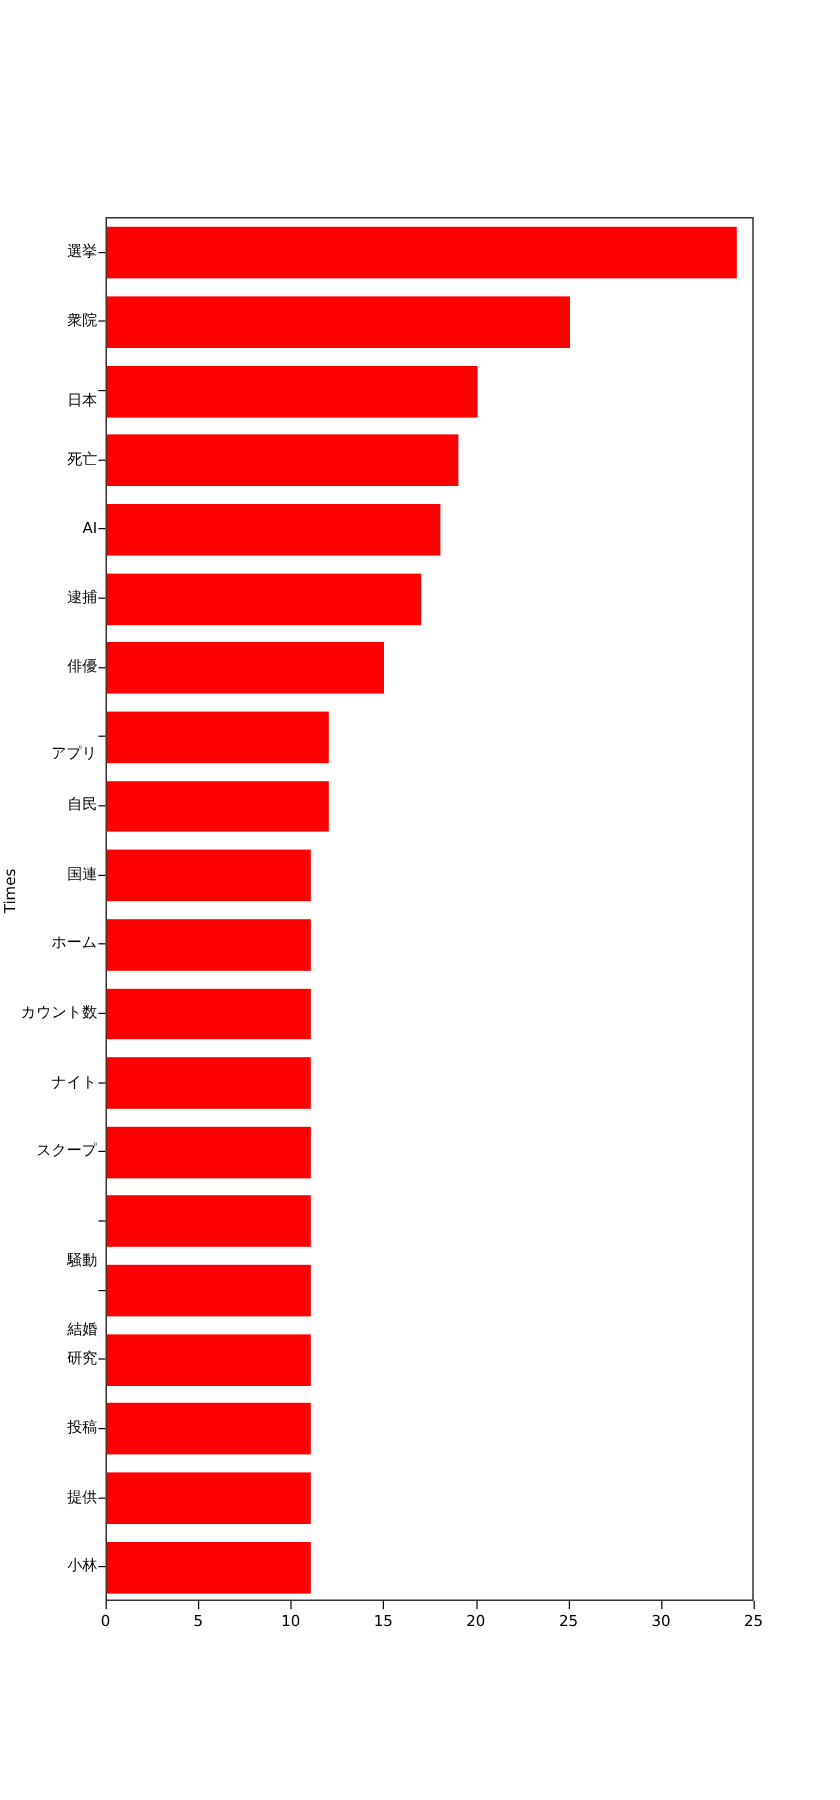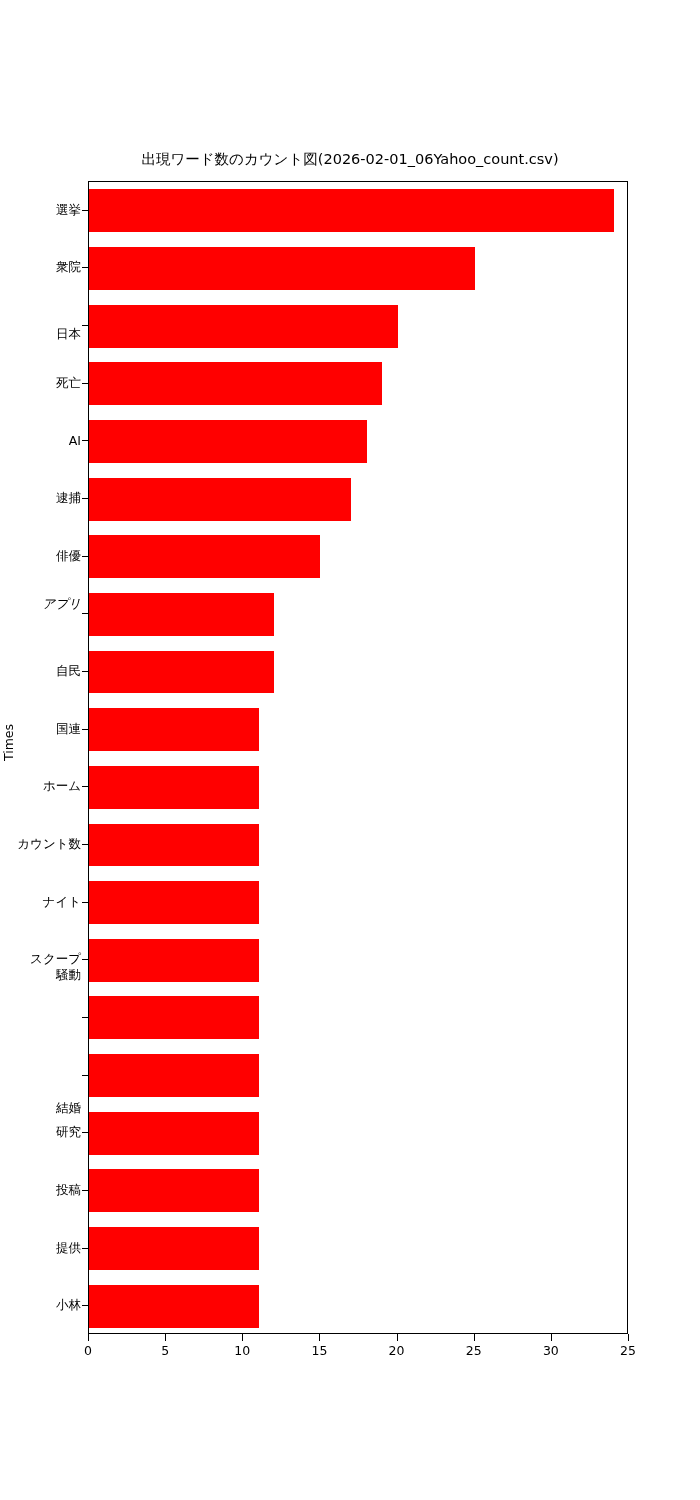--- a/index.html
+++ b/index.html
@@ -134,54 +134,53 @@
     font-size: 12.5px;
     color: #000000;
     white-space: nowrap;
   }
 </style>
 </head>
 <body>
 
 <div id="figure">
 
-  <div id="chart-title">出現ワード数のカウント図(2026-02-01_06Yahoo_count.csv)</div>
 
   <div id="y-axis-label">Times</div>
 
   <div id="y-tick-labels">
       <div class="y-tick-label" style="top: 28.825px;">選挙</div>
       <div class="y-tick-mark" style="top: 28.825px;"></div>
       <div class="y-tick-label" style="top: 86.475px;">衆院</div>
       <div class="y-tick-mark" style="top: 86.475px;"></div>
       <div class="y-tick-label" style="top: 153px;">日本</div>
       <div class="y-tick-mark" style="top: 144.125px;"></div>
       <div class="y-tick-label" style="top: 201.775px;">死亡</div>
       <div class="y-tick-mark" style="top: 201.775px;"></div>
       <div class="y-tick-label" style="top: 259.425px;">AI</div>
       <div class="y-tick-mark" style="top: 259.425px;"></div>
       <div class="y-tick-label" style="top: 317.075px;">逮捕</div>
       <div class="y-tick-mark" style="top: 317.075px;"></div>
       <div class="y-tick-label" style="top: 374.725px; text-align: center;">俳優</div>
       <div class="y-tick-mark" style="top: 374.725px;"></div>
-      <div class="y-tick-label" style="top: 423px; font-style: italic;">アプリ</div>
+      <div class="y-tick-label" style="top: 447px;">アプリ</div>
       <div class="y-tick-mark" style="top: 432.375px;"></div>
       <div class="y-tick-label" style="top: 490.025px;">自民</div>
       <div class="y-tick-mark" style="top: 490.025px;"></div>
       <div class="y-tick-label" style="top: 547.675px;">国連</div>
       <div class="y-tick-mark" style="top: 547.675px;"></div>
       <div class="y-tick-label" style="top: 605.325px;">ホーム</div>
       <div class="y-tick-mark" style="top: 605.325px;"></div>
       <div class="y-tick-label" style="top: 662.975px;">カウント数</div>
       <div class="y-tick-mark" style="top: 662.975px;"></div>
       <div class="y-tick-label" style="top: 720.625px;">ナイト</div>
       <div class="y-tick-mark" style="top: 720.625px;"></div>
       <div class="y-tick-label" style="top: 778.275px;">スクープ</div>
       <div class="y-tick-mark" style="top: 778.275px;"></div>
-      <div class="y-tick-label" style="top: 794px;">騒動</div>
+      <div class="y-tick-label" style="top: 870px;">騒動</div>
       <div class="y-tick-mark" style="top: 835.925px;"></div>
       <div class="y-tick-label" style="top: 927px;">結婚</div>
       <div class="y-tick-mark" style="top: 893.575px;"></div>
       <div class="y-tick-label" style="top: 951.225px;">研究</div>
       <div class="y-tick-mark" style="top: 951.225px;"></div>
       <div class="y-tick-label" style="top: 1008.88px;">投稿</div>
       <div class="y-tick-mark" style="top: 1008.88px;"></div>
       <div class="y-tick-label" style="top: 1066.52px;">提供</div>
       <div class="y-tick-mark" style="top: 1066.52px;"></div>
       <div class="y-tick-label" style="top: 1124.17px;">小林</div>

